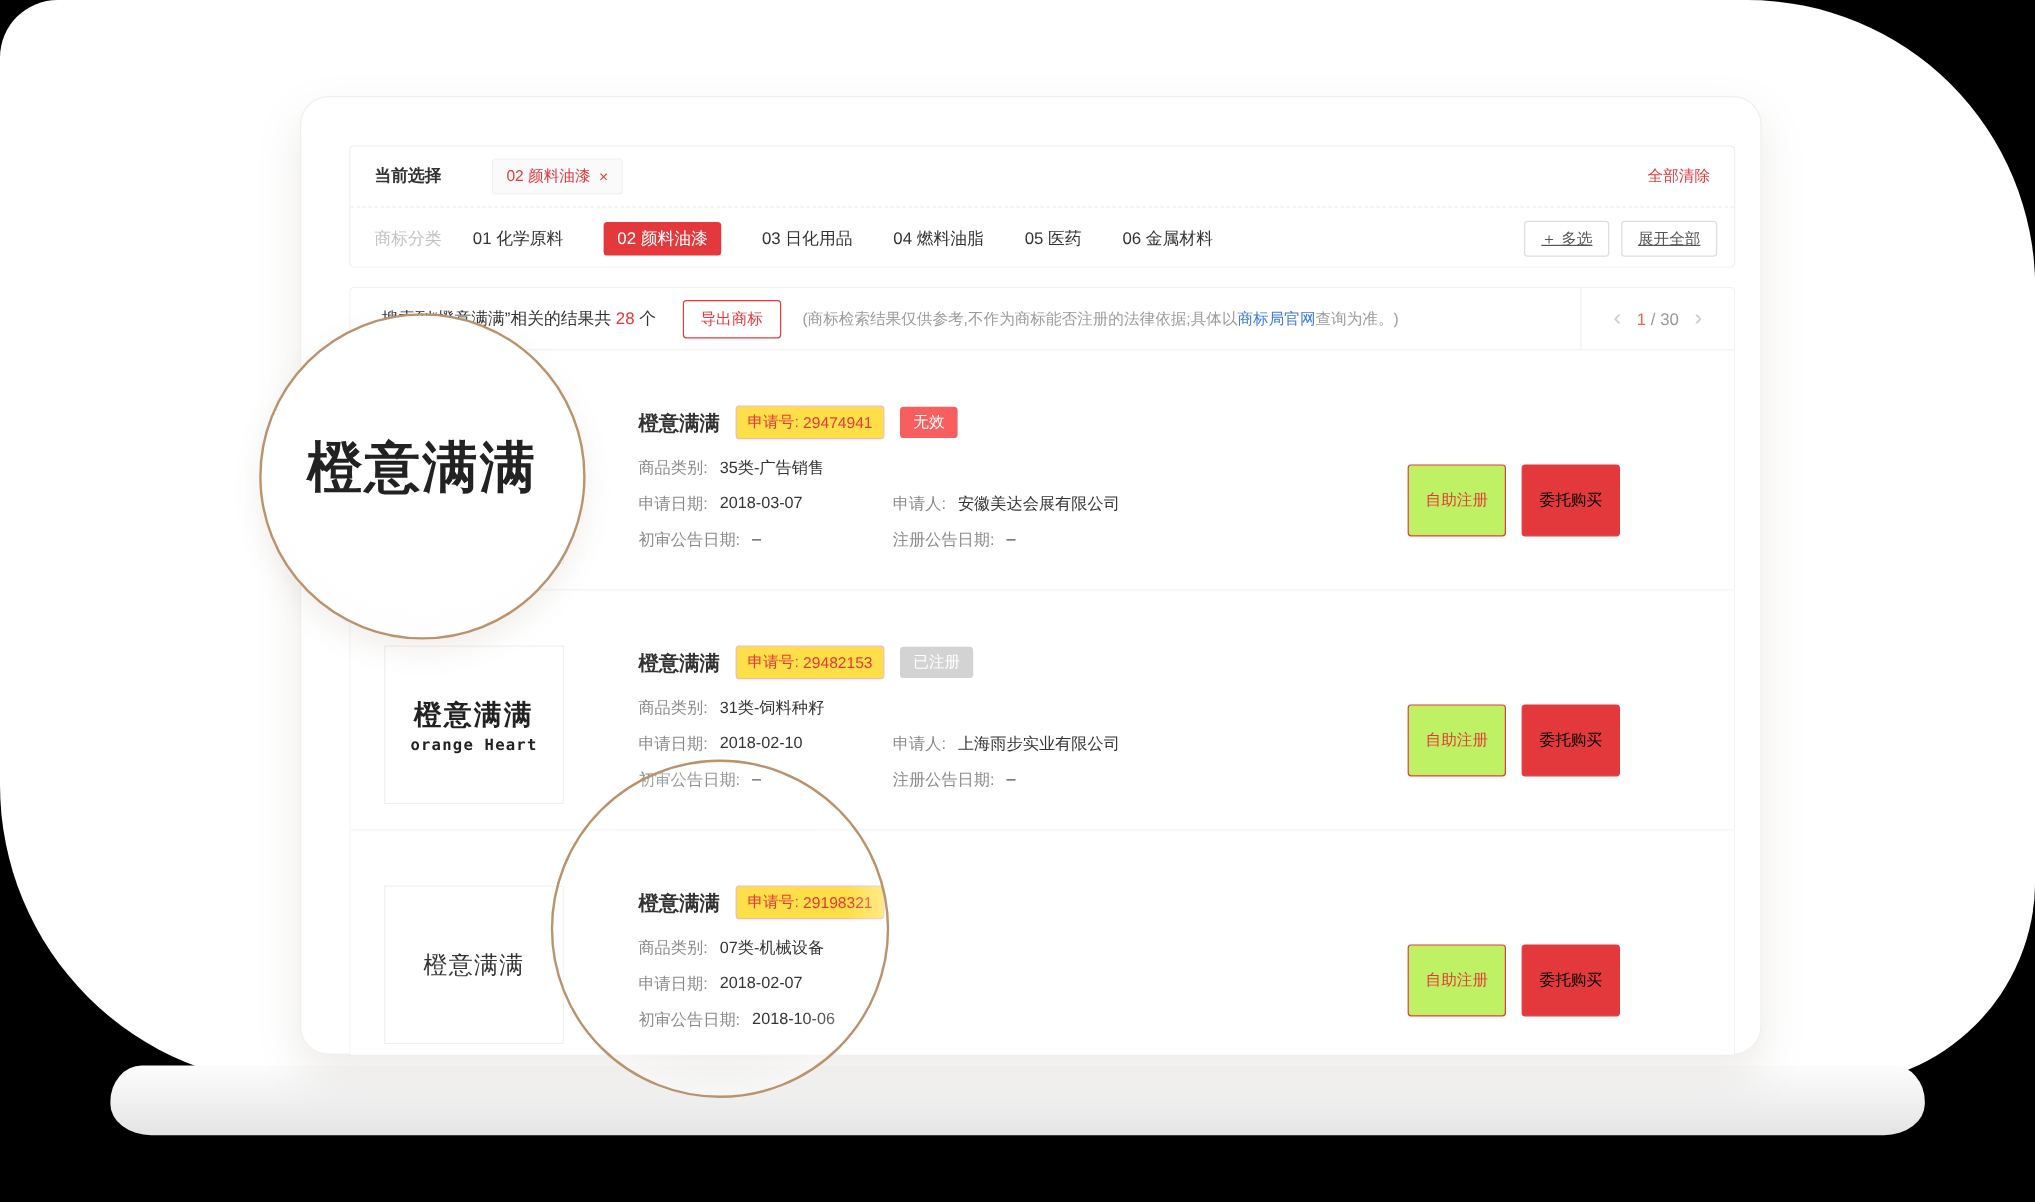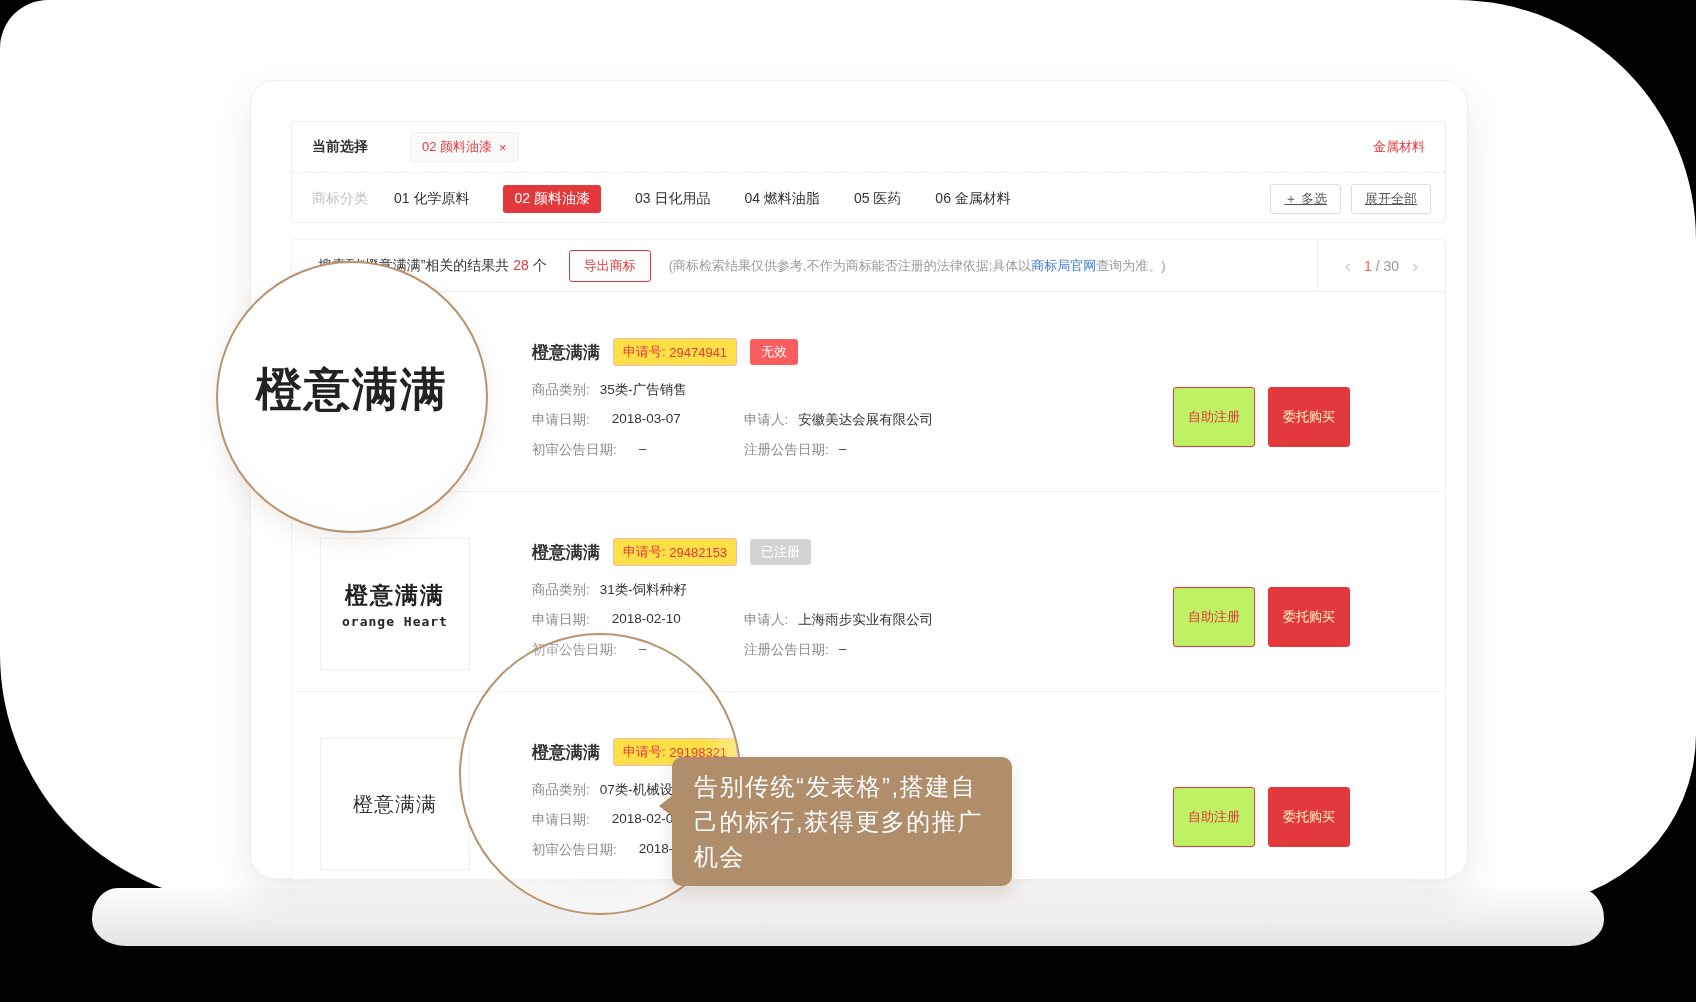--- a/index.html
+++ b/index.html
@@ -60,27 +60,27 @@
   .row-details{margin-left:212px;padding-right:300px;}
   .row-title-line{display:flex;align-items:center;gap:13px;margin-bottom:15px;}
   .row-title{font-size:17px;font-weight:700;color:#333;}
   .appno-badge{display:inline-flex;align-items:center;border:1px solid #f3b9b9;background:#fde047;
                color:#e4393c;font-size:13px;border-radius:3px;padding:4px 9px;white-space:nowrap;}
   .status-badge{display:inline-flex;align-items:center;color:#fff;font-size:13px;border-radius:3px;padding:4px 11px;}
   .status-badge.invalid{background:#f85e5e;}
   .status-badge.registered{background:#d3d3d3;}
   .field-line{display:flex;margin-bottom:12px;font-size:13.5px;}
   .field{display:flex;white-space:nowrap;}
-  .field.colA{width:212px;flex:none;gap:12px;}
+  .field.colA{width:212px;flex:none;}
   .f-label{color:#8a8a8a;margin-right:10px;}
   .f-value{color:#333;}
   .row-actions{position:absolute;right:95px;top:95px;display:flex;gap:13px;}
   .btn-outline{border:1px solid #e4393c;color:#e4393c;background:#bef264;border-radius:3px;
                font-size:13px;padding:7px 14px;cursor:pointer;font-family:inherit;white-space:nowrap;}
-  .btn-solid{border:1px solid #e4393c;color:#fef9c3;background:#e4393c;border-radius:3px;
+  .btn-solid{border:1px solid #e4393c;color:#000000;background:#e4393c;border-radius:3px;
              font-size:13px;padding:20px 14px;cursor:pointer;font-family:inherit;white-space:nowrap;}
   
   .magnifier-1{position:absolute;left:216px;top:261px;width:272px;height:272px;border-radius:50%;
                background:radial-gradient(circle at 50% 42%,#ffffff 62%,#fbfaf9 100%);
                border:2px solid #b9926e;z-index:2;display:flex;align-items:center;justify-content:center;
                box-shadow:0 10px 24px rgba(120,100,80,0.10);}
   .magnifier-1 .big-mark{font-size:46px;font-weight:600;color:#222;letter-spacing:2px;margin-top:-14px;}
   .magnifier-2{position:absolute;left:459px;top:633px;width:282px;height:282px;border-radius:50%;
                border:2px solid #b9926e;z-index:2;pointer-events:none;
                background:radial-gradient(circle at 50% 46%,rgba(255,255,255,0) 52%,rgba(255,255,255,0.55) 76%,rgba(255,255,255,0.92) 97%);}
@@ -105,21 +105,21 @@
 
   <div class="window">
 
     <div class="filter-box">
       <div class="filter-row first">
         <span class="filter-label">当前选择</span>
         <span class="sel-tag">
           <span>02 颜料油漆</span>
           <span class="x">×</span>
         </span>
-        <span class="clear-all">金属材料</span>
+        <span class="clear-all">全部清除</span>
       </div>
       <div class="filter-row">
         <span class="cat-label">商标分类</span>
         <span class="cat-item">01 化学原料</span>
         <span class="cat-item selected">02 颜料油漆</span>
         <span class="cat-item">03 日化用品</span>
         <span class="cat-item">04 燃料油脂</span>
         <span class="cat-item">05 医药</span>
         <span class="cat-item">06 金属材料</span>
         <span class="cat-right">
@@ -267,17 +267,13 @@
         </div>
       </div>
     </div>
   </div>
 
   <div class="magnifier-1">
     <span class="big-mark">橙意满满</span>
   </div>
   <div class="magnifier-2"></div>
 
-  <div class="tooltip tooltip-2">
-    <span class="arrow"></span>
-    <span>告别传统“发表格”,搭建自己的标行,获得更多的推广机会</span>
-  </div>
 </div>
 
 </body></html>

